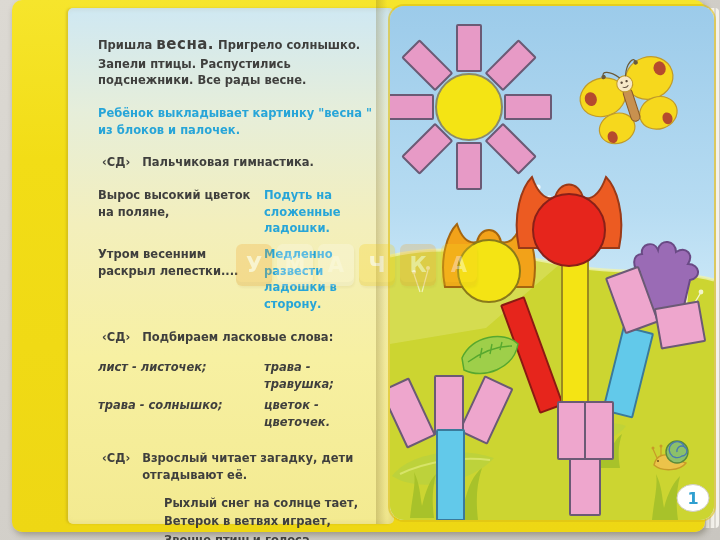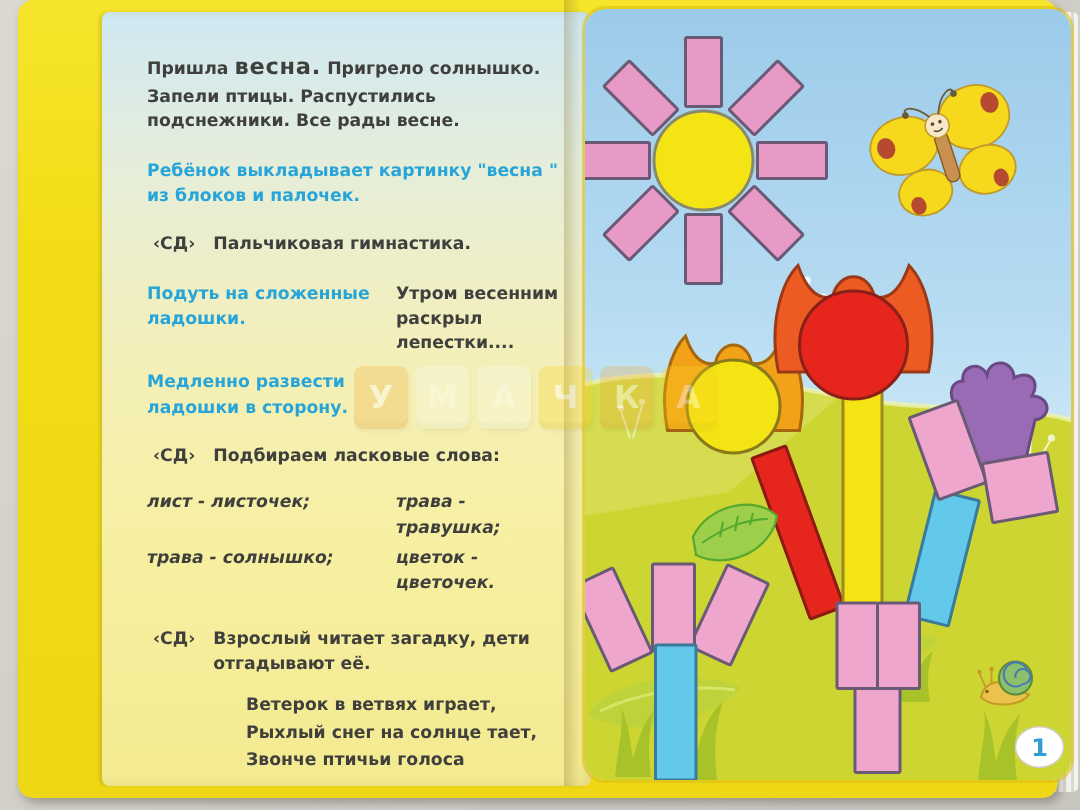--- a/index.html
+++ b/index.html
@@ -66,20 +66,21 @@
       </p>
 
       <p class="para blue">Ребёнок выкладывает картинку "весна " из блоков и палочек.</p>
 
       <div class="sd-line" style="margin-top:4px;">
         <span class="sd-marker">‹СД›</span>
         <span>Пальчиковая гимнастика.</span>
       </div>
 
       <div class="grid2" style="margin-top:16px;">
+        <div>Вырос высокий цветок на поляне,</div>
         <div class="blue">Подуть на сложенные ладошки.</div>
         <div>Утром весенним раскрыл лепестки....</div>
         <div class="blue">Медленно развести ладошки в сторону.</div>
       </div>
 
       <div class="sd-line" style="margin-top:10px;">
         <span class="sd-marker">‹СД›</span>
         <span>Подбираем ласковые слова:</span>
       </div>
 
@@ -89,22 +90,22 @@
         <div>трава - солнышко;</div>
         <div>цветок - цветочек.</div>
       </div>
 
       <div class="sd-line" style="margin-top:8px;margin-bottom:6px;">
         <span class="sd-marker">‹СД›</span>
         <span>Взрослый читает загадку, дети отгадывают её.</span>
       </div>
 
       <div class="riddle">
+        <div>Рыхлый снег на солнце тает,</div>
         <div>Ветерок в ветвях играет,</div>
-        <div>Рыхлый снег на солнце тает,</div>
         <div>Звонче птичьи голоса</div>
 
       </div>
     </div>
 
     <div class="fold"></div>
 
     <div class="right-panel">
       <svg width="324" height="514" viewBox="0 0 324 514">
 

